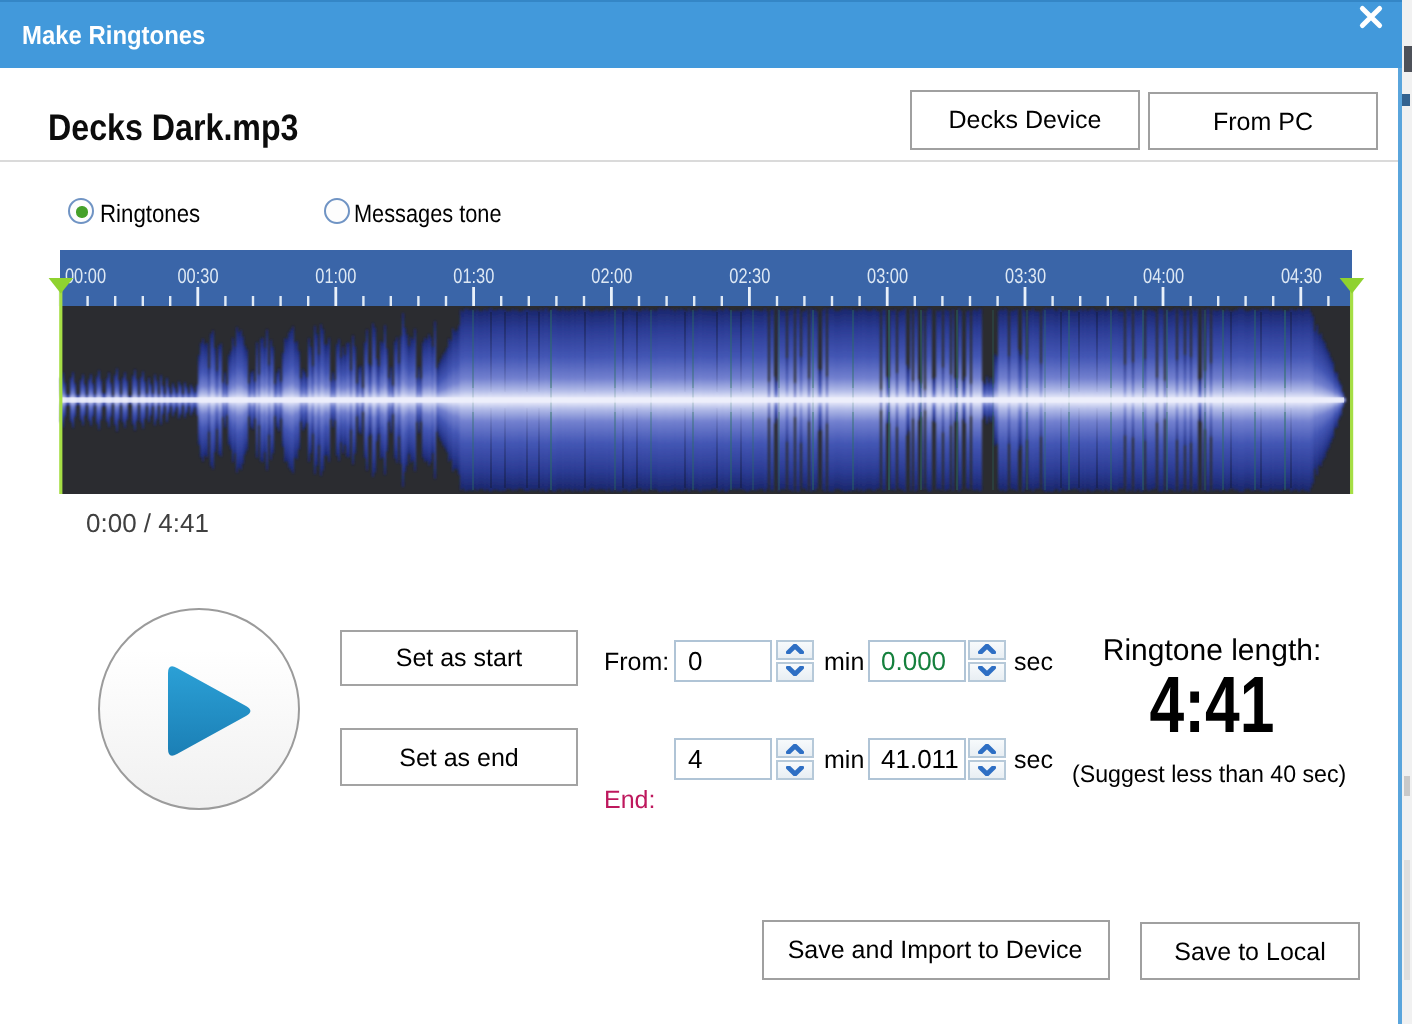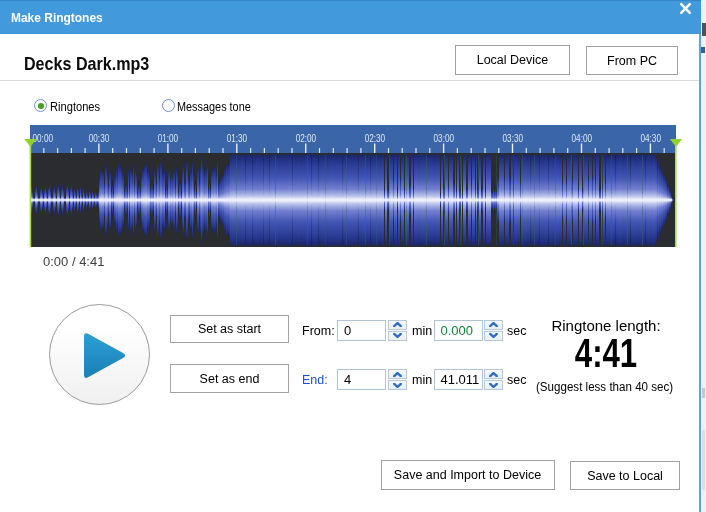--- a/index.html
+++ b/index.html
@@ -18,22 +18,22 @@
 
 <div class="abs" style="left:699px;top:0;width:2px;height:512px;background:#5aa5dc"></div>
 
 <div class="abs" style="left:0;top:0;width:701px;height:34px;background:#4299db;border-top:1px solid #3486c6;box-sizing:border-box"></div>
 <div class="abs" style="left:11px;top:10px;font-size:13px;font-weight:bold;color:#ffffff;transform:scaleX(0.92);transform-origin:left center">Make Ringtones</div>
 <svg class="abs" style="left:679px;top:2px" width="13" height="13" viewBox="0 0 13 13">
  <path d="M2.2 2.2 L10.8 10.8 M10.8 2.2 L2.2 10.8" stroke="#ffffff" stroke-width="2.5" stroke-linecap="round"></path>
 </svg>
 
 <div class="abs" style="left:24px;top:52.5px;font-size:18.5px;font-weight:bold;color:#0c0c0c;transform:scaleX(0.87);transform-origin:left center">Decks Dark.mp3</div>
-<div class="btn" style="left:455px;top:45px;width:115px;height:30px">Local Device</div>
-<div class="btn" style="left:586px;top:46px;width:92px;height:29px">From PC</div>
+<div class="btn" style="left:455px;top:45px;width:115px;height:30px">Decks Device</div>
+<div class="btn" style="left:574px;top:46px;width:115px;height:29px">From PC</div>
 
 <div class="abs" style="left:0;top:80px;width:699px;height:1px;background:#dadada"></div>
 
 <div class="abs" style="left:34px;top:99px;width:13px;height:13px;border-radius:50%;border:1.4px solid #7094c4;background:#fdfdfd;box-sizing:border-box"></div>
 <div class="abs" style="left:38.1px;top:103.1px;width:5.6px;height:5.6px;border-radius:50%;background:#45a02a"></div>
 <div class="abs" style="left:50px;top:99.5px;font-size:12.5px;color:#000;transform:scaleX(0.89);transform-origin:left center">Ringtones</div>
 <div class="abs" style="left:162px;top:99px;width:13px;height:13px;border-radius:50%;border:1.4px solid #7094c4;background:#fdfdfd;box-sizing:border-box"></div>
 <div class="abs" style="left:177px;top:99.5px;font-size:12.5px;color:#000;transform:scaleX(0.87);transform-origin:left center">Messages tone</div>
 
 <svg class="abs" style="left:0;top:0" width="706" height="512" viewBox="0 0 706 512" font-family="Liberation Sans, sans-serif">
@@ -896,21 +896,21 @@
 
 <div class="btn" style="left:170px;top:315px;width:119px;height:28px;border-color:#a3a3a3">Set as start</div>
 <div class="btn" style="left:170px;top:364px;width:119px;height:29px;border-color:#a3a3a3">Set as end</div>
 
 <div class="abs" style="left:302px;top:323.5px;font-size:12.5px;color:#000">From:</div>
 <div class="abs" style="left:337px;top:319.5px;width:49px;height:21px;background:#fff;border:1px solid #b0c4d6;box-sizing:border-box;font-size:13px;color:#000;line-height:19px;padding-left:6px">0</div>
 <div class="abs" style="left:412px;top:323.5px;font-size:12.5px;color:#000">min</div>
 <div class="abs" style="left:433.5px;top:319.5px;width:49px;height:21px;background:#fff;border:1px solid #b0c4d6;box-sizing:border-box;font-size:13px;color:#15803d;line-height:19px;padding-left:6px">0.000</div>
 <div class="abs" style="left:507px;top:323.5px;font-size:12.5px;color:#000">sec</div>
 
-<div class="abs" style="left:302px;top:373px;font-size:12.5px;color:#1d4ed8">End:</div>
+<div class="abs" style="left:302px;top:393px;font-size:12.5px;color:#be185d">End:</div>
 <div class="abs" style="left:337px;top:369px;width:49px;height:21px;background:#fff;border:1px solid #b0c4d6;box-sizing:border-box;font-size:13px;color:#000;line-height:19px;padding-left:6px">4</div>
 <div class="abs" style="left:412px;top:373px;font-size:12.5px;color:#000">min</div>
 <div class="abs" style="left:433.5px;top:369px;width:49px;height:21px;background:#fff;border:1px solid #b0c4d6;box-sizing:border-box;font-size:13px;color:#000;line-height:19px;padding-left:6px">41.011</div>
 <div class="abs" style="left:507px;top:373px;font-size:12.5px;color:#000">sec</div>
 
 <div class="abs" style="left:387.5px;top:319.5px;width:19px;height:10px;background:linear-gradient(#f7fafc,#e8eef3);border:1px solid #b6c9d9;box-sizing:border-box"></div>
 <svg class="abs" style="left:392.5px;top:322.0px" width="9" height="5" viewBox="0 0 9 5">
     <path d="M1.2 4.2 L4.5 1 L7.8 4.2" stroke="#2e6fc4" stroke-width="2.4" fill="none" stroke-linecap="round" stroke-linejoin="round"></path>
   </svg>
 <div class="abs" style="left:387.5px;top:330.5px;width:19px;height:10px;background:linear-gradient(#f7fafc,#e8eef3);border:1px solid #b6c9d9;box-sizing:border-box"></div>

